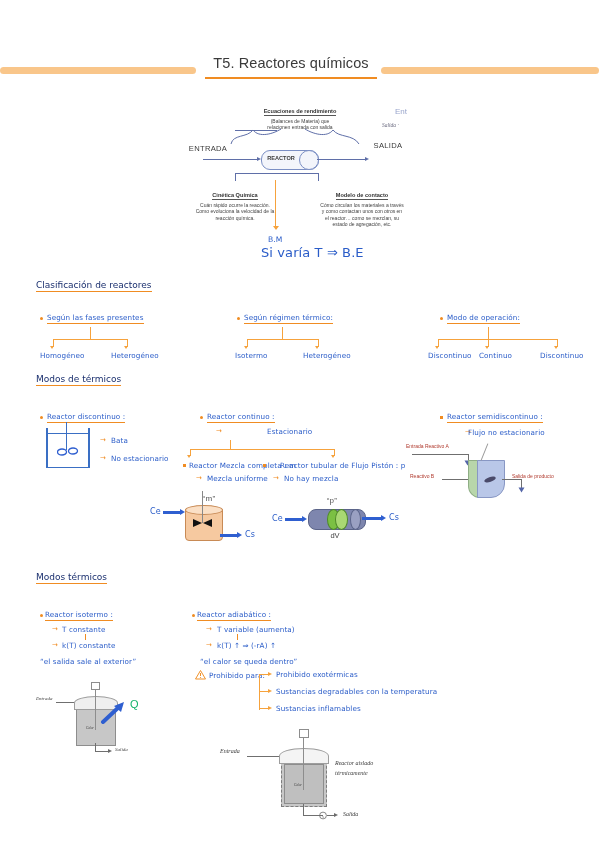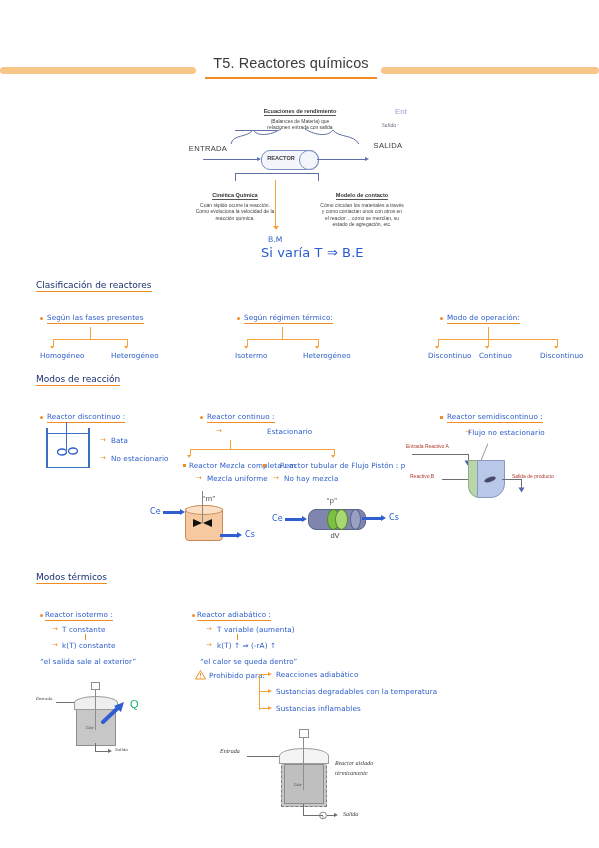--- a/index.html
+++ b/index.html
@@ -176,21 +176,21 @@
   <div class="ln lnv" style="left:117px;top:26px;height:8px;"></div>
   <div class="tick" style="left:-4.6px;top:33px;"></div>
   <div class="tick" style="left:45.4px;top:33px;"></div>
   <div class="tick" style="left:114.4px;top:33px;"></div>
   <div class="hw abs" style="left:-12px;top:38px;">Discontinuo</div>
   <div class="hw abs" style="left:39px;top:38px;">Continuo</div>
   <div class="hw abs" style="left:100px;top:38px;">Discontinuo</div>
 </div>
 
 <div class="abs" style="left:36px;top:374px;">
-  <div class="hw-title u-or">Modos de reacción</div>
+  <div class="hw-title u-or">Modos de térmicos</div>
 </div>
 
 <div class="abs" style="left:40px;top:412px;">
   <div class="bullet" style="left:0px;top:4px;"></div>
   <div class="hw u-or abs" style="left:7px;top:0px;">Reactor discontinuo :</div>
   <div class="arrow-o abs" style="left:60px;top:24px;">→</div>
   <div class="hw abs" style="left:71px;top:24px;">Bata</div>
   <div class="arrow-o abs" style="left:60px;top:42px;">→</div>
   <div class="hw abs" style="left:71px;top:42px;">No estacionario</div>
 </div>
@@ -341,21 +341,21 @@
   <div class="hw abs" style="left:17px;top:61px;">Prohibido para:</div>
 
   <div class="ln lnv" style="left:67px;top:64px;height:36px;"></div>
   <div class="ln lnh" style="left:67px;top:64px;width:10px;"></div>
   <div class="ln lnh" style="left:67px;top:81px;width:10px;"></div>
   <div class="ln lnh" style="left:67px;top:98px;width:10px;"></div>
   <div class="blue-head" style="left:76px;top:61.5px;border-left-color:#f6a23c;border-left-width:4px;border-top-width:2.6px;border-bottom-width:2.6px;"></div>
   <div class="blue-head" style="left:76px;top:78.5px;border-left-color:#f6a23c;border-left-width:4px;border-top-width:2.6px;border-bottom-width:2.6px;"></div>
   <div class="blue-head" style="left:76px;top:95.5px;border-left-color:#f6a23c;border-left-width:4px;border-top-width:2.6px;border-bottom-width:2.6px;"></div>
 
-  <div class="hw abs" style="left:84px;top:60px;">Reacciones adiabático</div>
+  <div class="hw abs" style="left:84px;top:60px;">Prohibido exotérmicas</div>
   <div class="hw abs" style="left:84px;top:77px;">Sustancias degradables con la temperatura</div>
   <div class="hw abs" style="left:84px;top:94px;">Sustancias inflamables</div>
 </div>
 
 <div id="adia-reactor">
   <div class="glbl" style="left:-45px;top:12px;font-size:6px;">Entrada</div>
   <div class="gline" style="left:-18px;top:20px;width:40px;height:.8px;"></div>
   <div class="gline" style="left:21px;top:20px;width:.8px;height:7px;"></div>
   <div class="abs" style="left:16px;top:25px;width:44px;height:44px;background:#c7c7c7;border:1px dashed #7d7d7d;"></div>
   <div class="abs" style="left:19px;top:28px;width:38px;height:38px;background:#bfbfbf;border:1px solid #8d8d8d;"></div>

